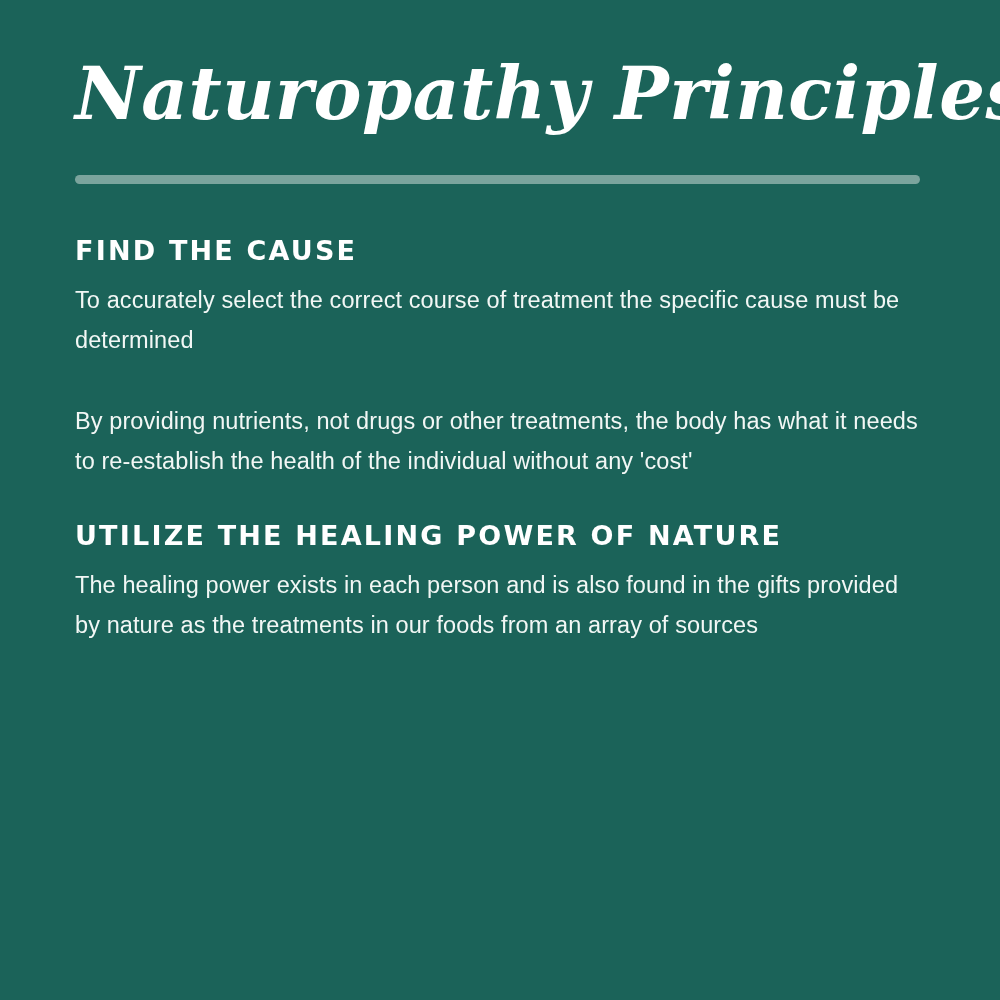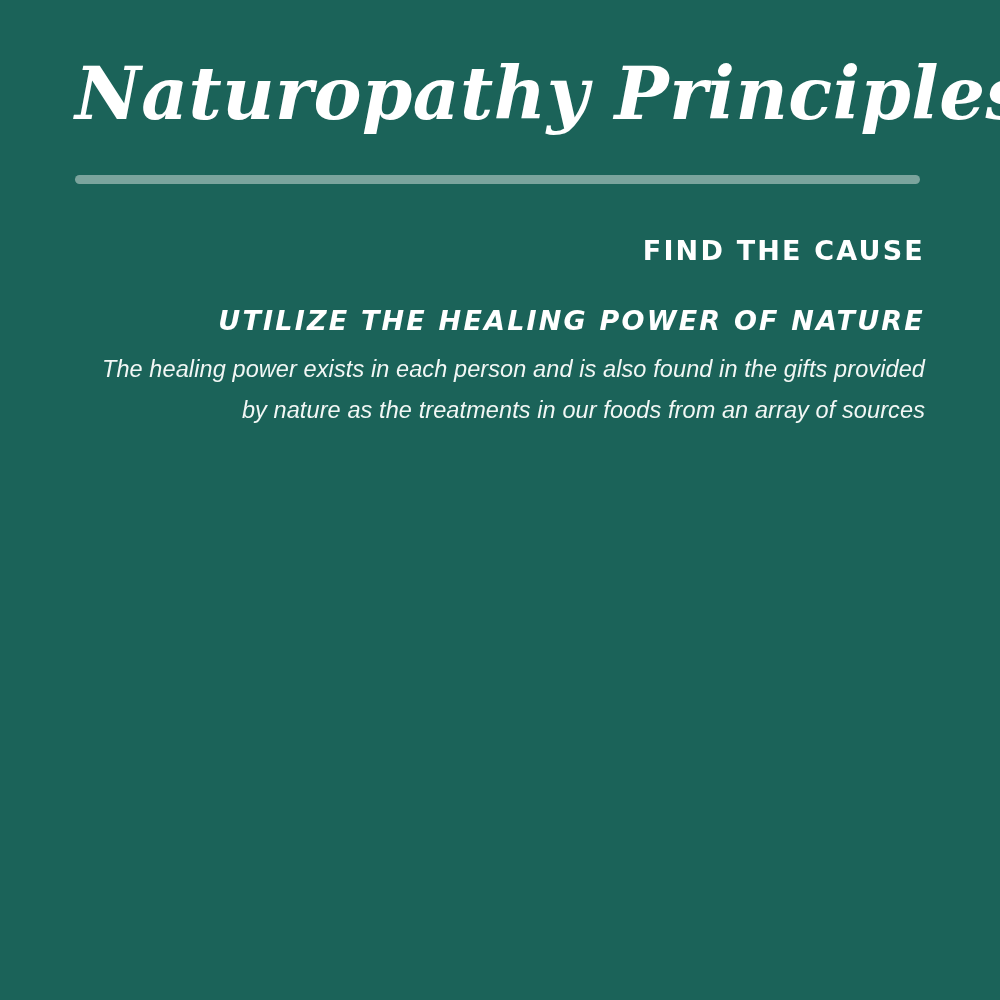--- a/index.html
+++ b/index.html
@@ -35,28 +35,26 @@
   }
   .divider {
     margin-top: 45px;
     height: 9px;
     border-radius: 5px;
     background: #7ba49d;
     width: 845px;
   }
   .sections {
     margin-top: 52px;
-    text-align: right;
   }
   .section {
     margin-bottom: 40px;
   }
   .section:last-child {
     margin-bottom: 12px;
-    font-style: italic;
   }
   .heading {
     font-family: "DejaVu Sans", sans-serif;
     font-weight: 700;
     color: #ffffff;
     font-size: 27px;
     letter-spacing: 2.2px;
     margin: 0 0 14px 0;
     line-height: 1.1;
   }
@@ -77,26 +75,28 @@
 <div class="card">
 
   <h1 class="title">Naturopathy Principles</h1>
 
   <div class="divider"></div>
 
   <div class="sections">
 
     <div class="section">
       <h2 class="heading">FIND THE CAUSE</h2>
+      <p class="body-text">To accurately select the correct course of treatment the specific cause must be determined</p>
     </div>
 
     <div class="section">
     </div>
 
     <div class="section">
+      <p class="body-text">By providing nutrients, not drugs or other treatments, the body has what it needs to re-establish the health of the individual without any 'cost'</p>
     </div>
 
     <div class="section">
       <h2 class="heading">UTILIZE THE HEALING POWER OF NATURE</h2>
       <p class="body-text">The healing power exists in each person and is also found in the gifts provided by nature as the treatments in our foods from an array of sources</p>
     </div>
 
   </div>
 </div>
 

